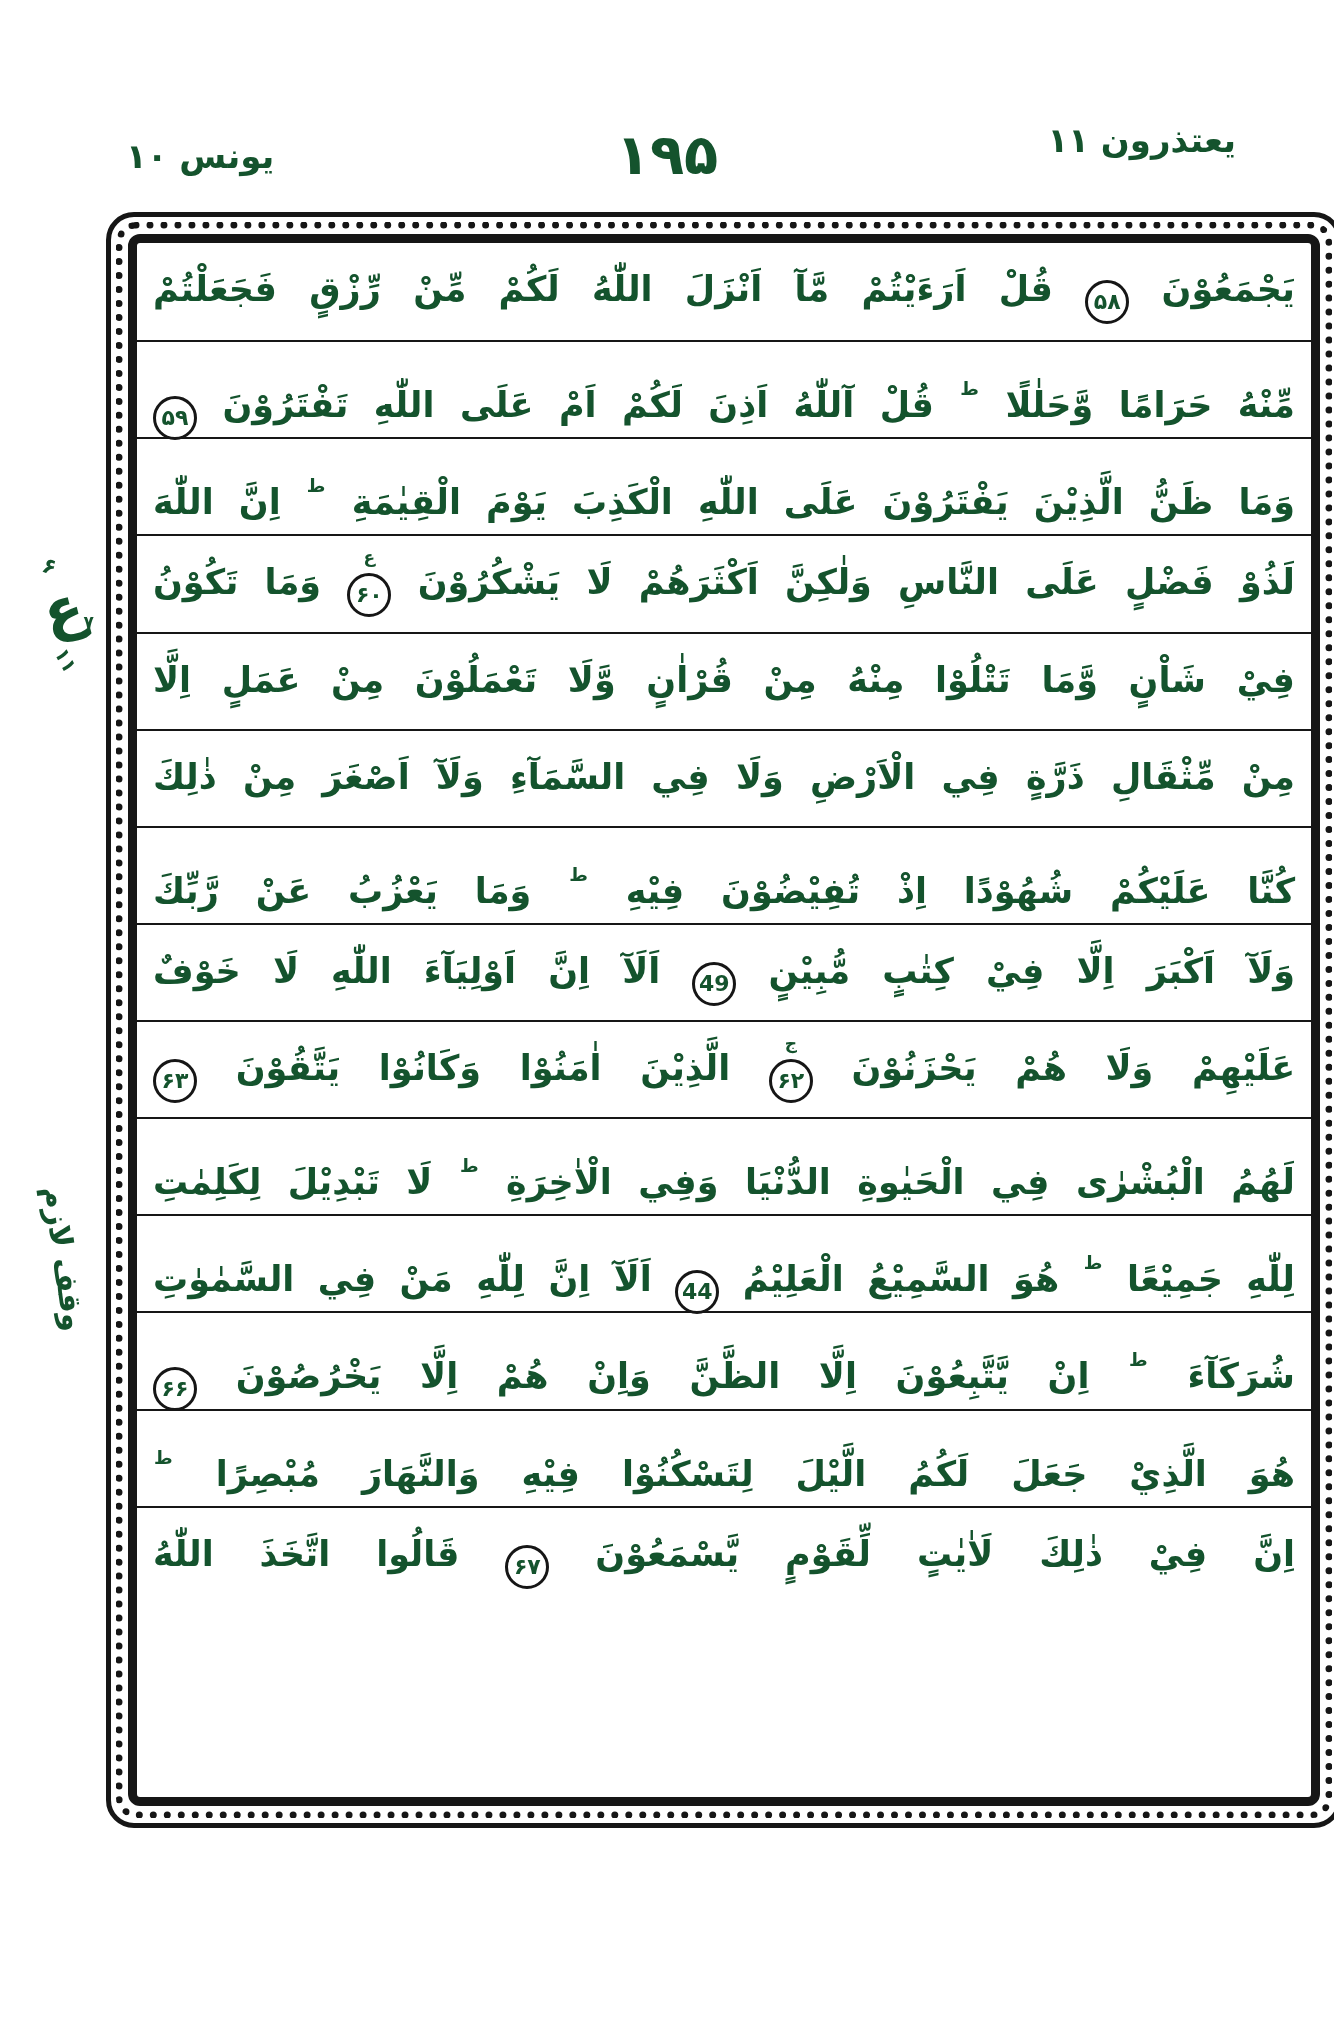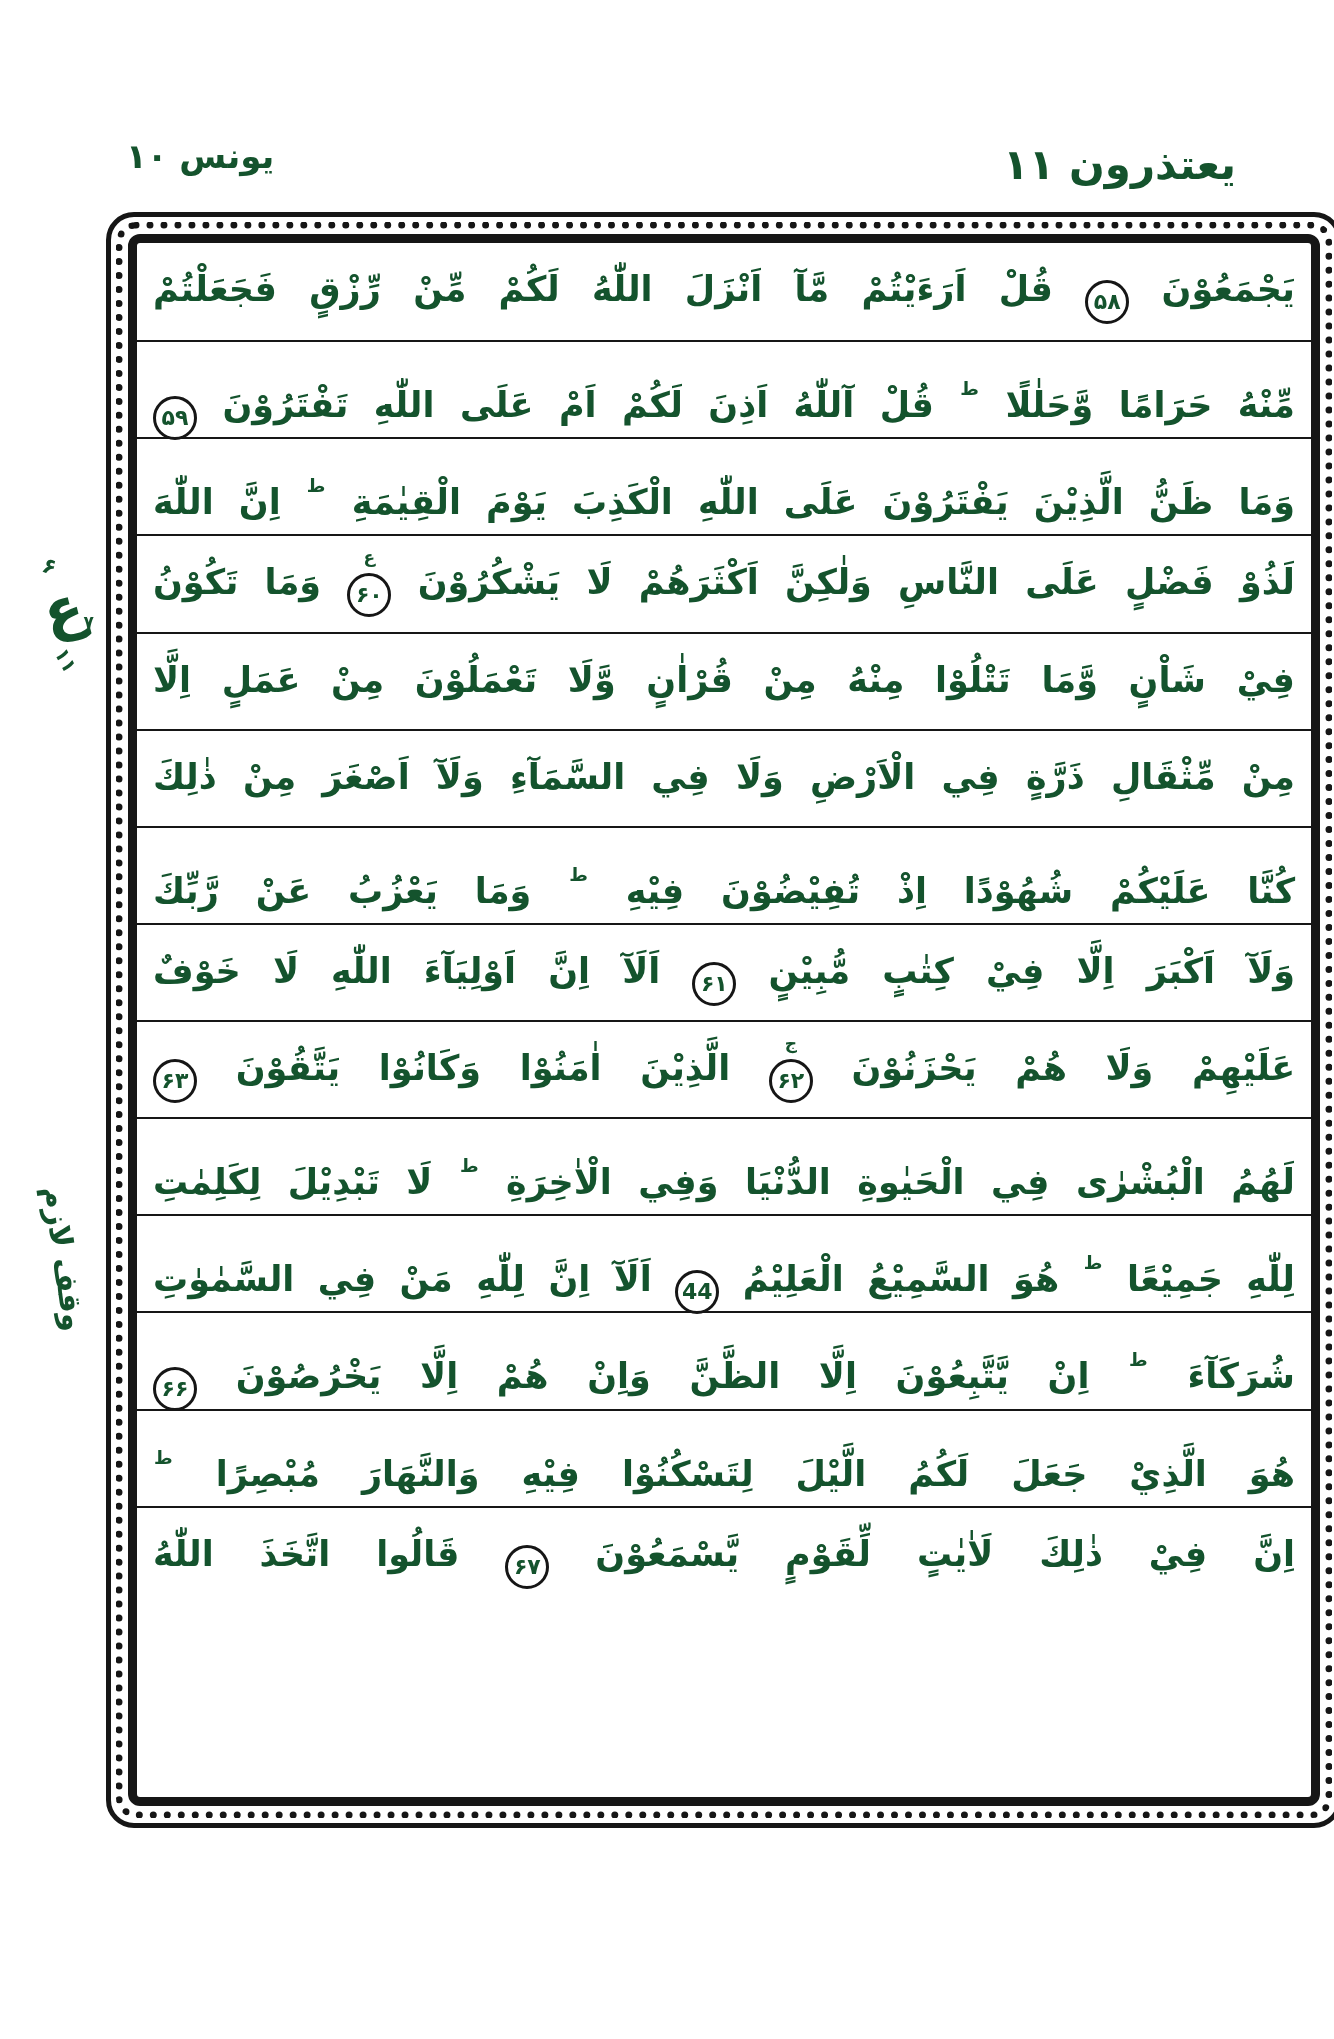--- a/index.html
+++ b/index.html
@@ -3,21 +3,21 @@
 <meta charset="utf-8">
 <style>
   html,body{margin:0;padding:0;background:#ffffff;}
   .page{
     position:relative;width:1334px;height:2039px;background:#ffffff;
     font-family:"DejaVu Sans",sans-serif;color:#14532d;overflow:hidden;
   }
   
   .hdr-left{position:absolute;top:136px;left:126px;font-size:34px;font-weight:bold;direction:rtl;}
   .hdr-center{position:absolute;top:122px;left:0;right:0;text-align:center;font-size:56px;font-weight:bold;letter-spacing:4px;}
-  .hdr-right{position:absolute;top:140px;right:98px;font-size:42px;font-weight:bold;direction:rtl;}
+  .hdr-right{position:absolute;top:120px;right:98px;font-size:34px;font-weight:bold;direction:rtl;}
   
   .frame{
     position:absolute;left:106px;top:212px;width:1236px;height:1616px;
     box-sizing:border-box;border:5px solid #161616;border-radius:28px;
     padding:5px;background:#ffffff;
   }
   .frame-bead{
     width:100%;height:100%;box-sizing:border-box;
     border:7px dotted #161616;border-radius:20px;padding:5px;
   }
@@ -62,20 +62,21 @@
   .waqf-text{transform:rotate(82deg);font-size:30px;font-weight:bold;white-space:nowrap;direction:rtl;}
   
   .footer{position:absolute;top:1860px;left:0;right:0;text-align:center;font-size:38px;font-weight:bold;direction:rtl;}
 </style>
 </head>
 <body>
 
 <div class="page">
 
   <div class="hdr-left">يونس ۱۰</div>
+  <div class="hdr-center">۱۹۵</div>
   <div class="hdr-right">يعتذرون ۱۱</div>
 
   <div class="ruku-marker">
     <span class="rk-top">۶</span>
     <span class="rk-ain">ع</span>
     <span class="rk-mid">۷</span>
     <span class="rk-bot">۱۱</span>
   </div>
 
   <div class="waqf-marker">
@@ -86,21 +87,21 @@
     <div class="frame-bead">
       <div class="frame-inner">
         <div class="qlines">
             <div class="qline"><span>يَجْمَعُوْنَ</span> <span class="ayah">۵۸</span> <span>قُلْ اَرَءَيْتُمْ مَّآ اَنْزَلَ اللّٰهُ لَكُمْ مِّنْ رِّزْقٍ فَجَعَلْتُمْ</span></div>
             <div class="qline"><span>مِّنْهُ حَرَامًا وَّحَلٰلًا</span> <span class="wsign">ط</span> <span>قُلْ آللّٰهُ اَذِنَ لَكُمْ اَمْ عَلَى اللّٰهِ تَفْتَرُوْنَ</span> <span class="ayah">۵۹</span></div>
             <div class="qline"><span>وَمَا ظَنُّ الَّذِيْنَ يَفْتَرُوْنَ عَلَى اللّٰهِ الْكَذِبَ يَوْمَ الْقِيٰمَةِ</span> <span class="wsign">ط</span> <span>اِنَّ اللّٰهَ</span></div>
             <div class="qline"><span>لَذُوْ فَضْلٍ عَلَى النَّاسِ وَلٰكِنَّ اَكْثَرَهُمْ لَا يَشْكُرُوْنَ</span> <span class="ayah">۶۰<span class="sup">ع</span></span> <span>وَمَا تَكُوْنُ</span></div>
             <div class="qline"><span>فِيْ شَاْنٍ وَّمَا تَتْلُوْا مِنْهُ مِنْ قُرْاٰنٍ وَّلَا تَعْمَلُوْنَ مِنْ عَمَلٍ اِلَّا</span></div>
             <div class="qline"><span>مِنْ مِّثْقَالِ ذَرَّةٍ فِي الْاَرْضِ وَلَا فِي السَّمَآءِ وَلَآ اَصْغَرَ مِنْ ذٰلِكَ</span></div>
             <div class="qline"><span>كُنَّا عَلَيْكُمْ شُهُوْدًا اِذْ تُفِيْضُوْنَ فِيْهِ</span> <span class="wsign">ط</span> <span>وَمَا يَعْزُبُ عَنْ رَّبِّكَ</span></div>
-            <div class="qline"><span>وَلَآ اَكْبَرَ اِلَّا فِيْ كِتٰبٍ مُّبِيْنٍ</span> <span class="ayah">۶۱</span> <span>اَلَآ اِنَّ اَوْلِيَآءَ اللّٰهِ لَا خَوْفٌ</span></div>
+            <div class="qline"><span>وَلَآ اَكْبَرَ اِلَّا فِيْ كِتٰبٍ مُّبِيْنٍ</span> <span class="ayah">49</span> <span>اَلَآ اِنَّ اَوْلِيَآءَ اللّٰهِ لَا خَوْفٌ</span></div>
             <div class="qline"><span>عَلَيْهِمْ وَلَا هُمْ يَحْزَنُوْنَ</span> <span class="ayah">۶۲<span class="sup">ج</span></span> <span>الَّذِيْنَ اٰمَنُوْا وَكَانُوْا يَتَّقُوْنَ</span> <span class="ayah">۶۳</span></div>
             <div class="qline"><span>لَهُمُ الْبُشْرٰى فِي الْحَيٰوةِ الدُّنْيَا وَفِي الْاٰخِرَةِ</span> <span class="wsign">ط</span> <span>لَا تَبْدِيْلَ لِكَلِمٰتِ</span></div>
             <div class="qline"><span>لِلّٰهِ جَمِيْعًا</span> <span class="wsign">ط</span> <span>هُوَ السَّمِيْعُ الْعَلِيْمُ</span> <span class="ayah">44</span> <span>اَلَآ اِنَّ لِلّٰهِ مَنْ فِي السَّمٰوٰتِ</span></div>
             <div class="qline"><span>شُرَكَآءَ</span> <span class="wsign">ط</span> <span>اِنْ يَّتَّبِعُوْنَ اِلَّا الظَّنَّ وَاِنْ هُمْ اِلَّا يَخْرُصُوْنَ</span> <span class="ayah">۶۶</span></div>
             <div class="qline"><span>هُوَ الَّذِيْ جَعَلَ لَكُمُ الَّيْلَ لِتَسْكُنُوْا فِيْهِ وَالنَّهَارَ مُبْصِرًا</span> <span class="wsign">ط</span></div>
             <div class="qline"><span>اِنَّ فِيْ ذٰلِكَ لَاٰيٰتٍ لِّقَوْمٍ يَّسْمَعُوْنَ</span> <span class="ayah">۶۷</span> <span>قَالُوا اتَّخَذَ اللّٰهُ</span></div>
           </div>
       </div>
     </div>
   </div>

